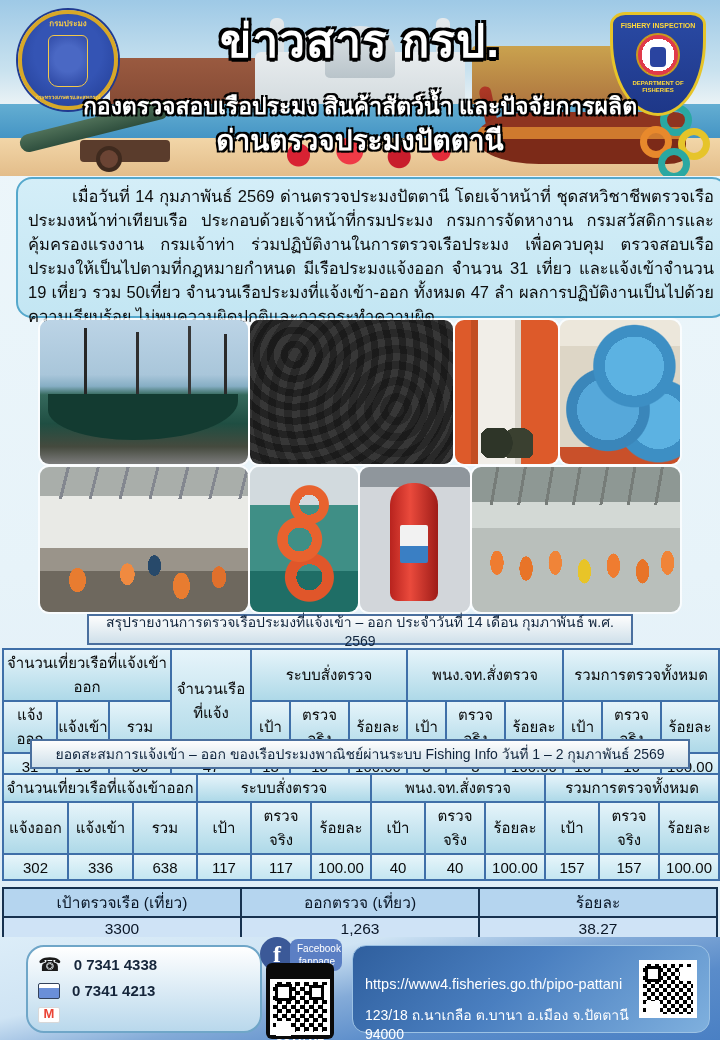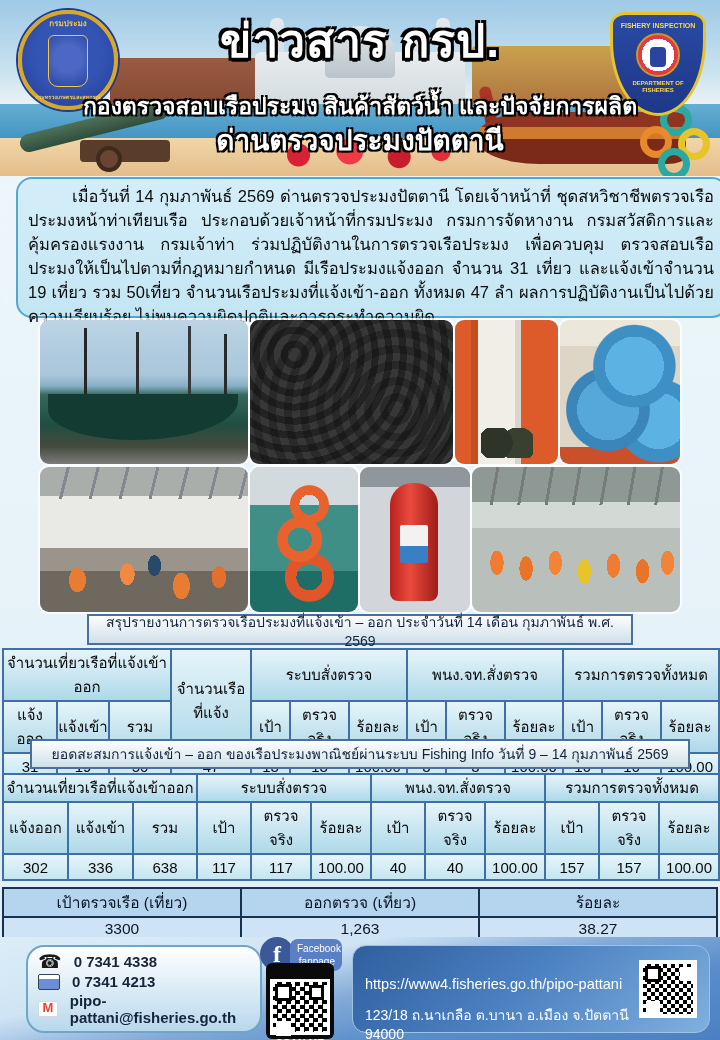--- a/index.html
+++ b/index.html
@@ -280,21 +280,21 @@
       <td>3</td>
       <td>3</td>
       <td>100.00</td>
       <td>16</td>
       <td>16</td>
       <td>100.00</td>
     </tr>
   </tbody>
     </table>
 
-  <div class="cap cap2">ยอดสะสมการแจ้งเข้า – ออก ของเรือประมงพาณิชย์ผ่านระบบ Fishing Info วันที่ 9 – 14 กุมภาพันธ์ 2569</div>
+  <div class="cap cap2">ยอดสะสมการแจ้งเข้า – ออก ของเรือประมงพาณิชย์ผ่านระบบ Fishing Info วันที่ 1 – 2 กุมภาพันธ์ 2569</div>
 
   <table class="stats t-cum">
     <colgroup>
       <col style="width:65px">
         <col style="width:65px">
         <col style="width:64px">
       <col style="width:54px">
         <col style="width:60px">
         <col style="width:60px">
       <col style="width:54px">
@@ -362,21 +362,20 @@
       <div class="c-row">
         <span class="ic-phone">☎</span>
         <span>0 7341 4338</span>
       </div>
       <div class="c-row">
         <span class="ic-fax"></span>
         <span>0 7341 4213</span>
       </div>
       <div class="c-row">
         <span class="ic-mail"></span>
-        <span>pipo-pattani@fisheries.go.th</span>
       </div>
     </div>
 
     <div class="fb-badge">
       <div class="fb-circle">f</div>
       <div class="fb-pill">Facebook fanpage</div>
     </div>
 
     <div class="qr-frame">
       <div class="qr-box"></div>

